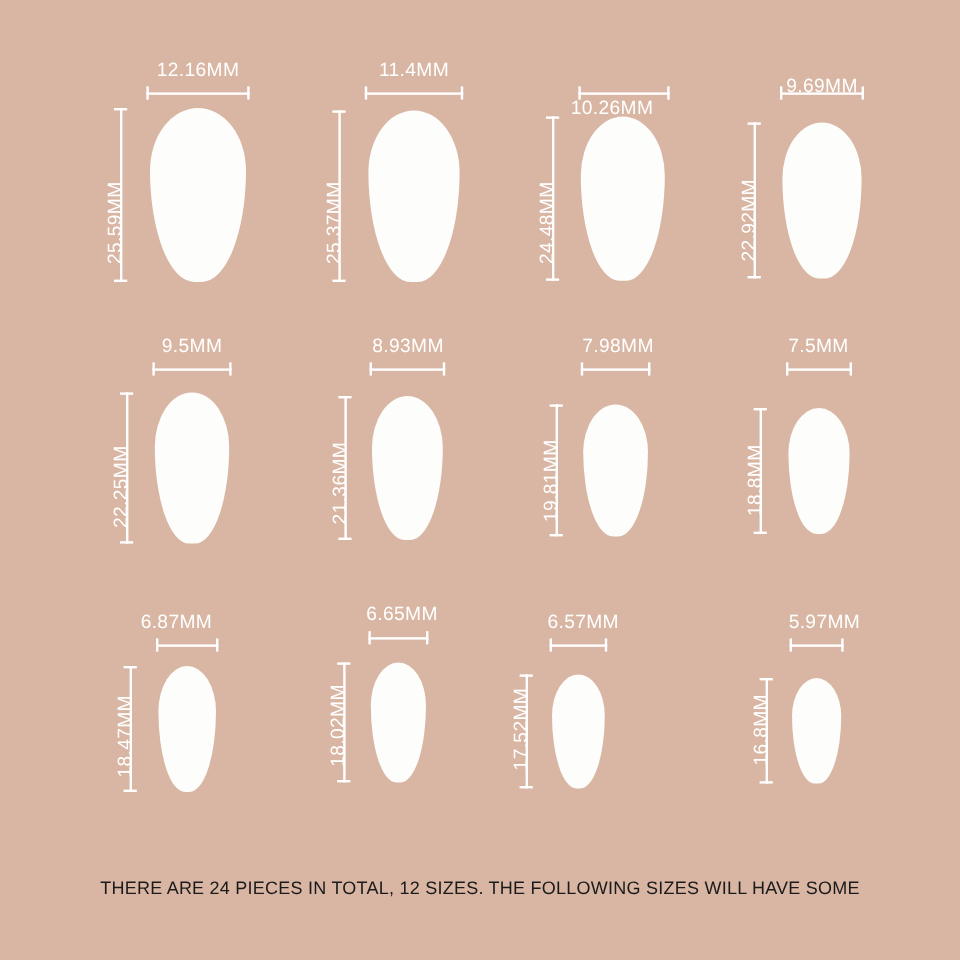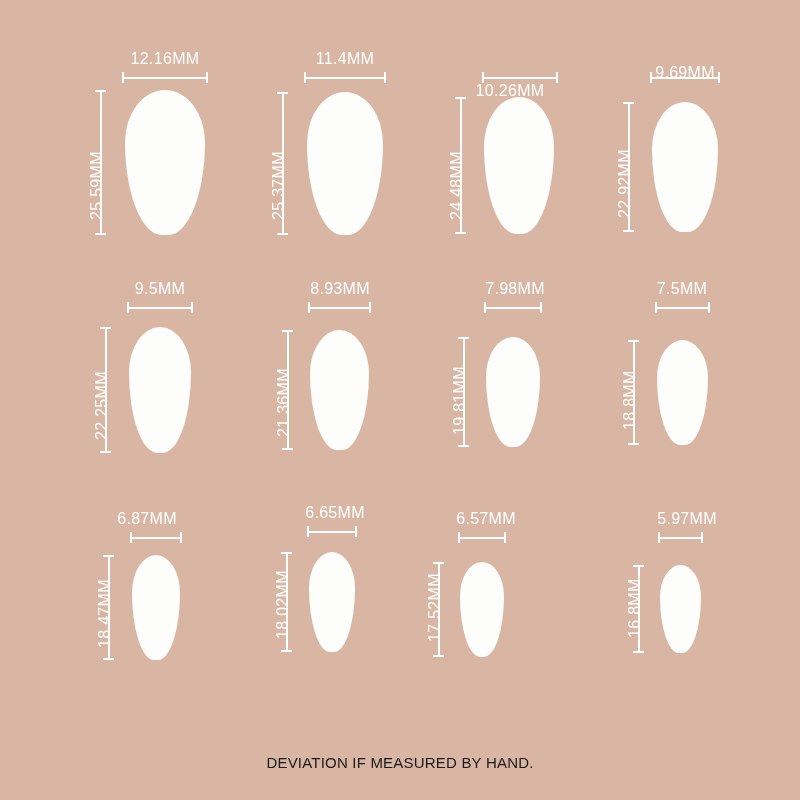--- a/index.html
+++ b/index.html
@@ -326,16 +326,16 @@
           <div class="cap t"></div>
           <div class="cap b"></div>
       </div>
       <div class="hlabel" style="left:26px; top:148px;">16.8MM</div>
       <div class="nail" style="left:60px; top:75px; width:41px; height:88px;"></div>
     </div>
 
   </div>
 
   <div class="footer">
-    <div class="l2">DEVIATION IF MEASURED BY HAND.</div>
+    <div class="l1">THERE ARE 24 PIECES IN TOTAL, 12 SIZES. THE FOLLOWING SIZES WILL HAVE SOME</div>
   </div>
 
 </div>
 
 </body></html>

